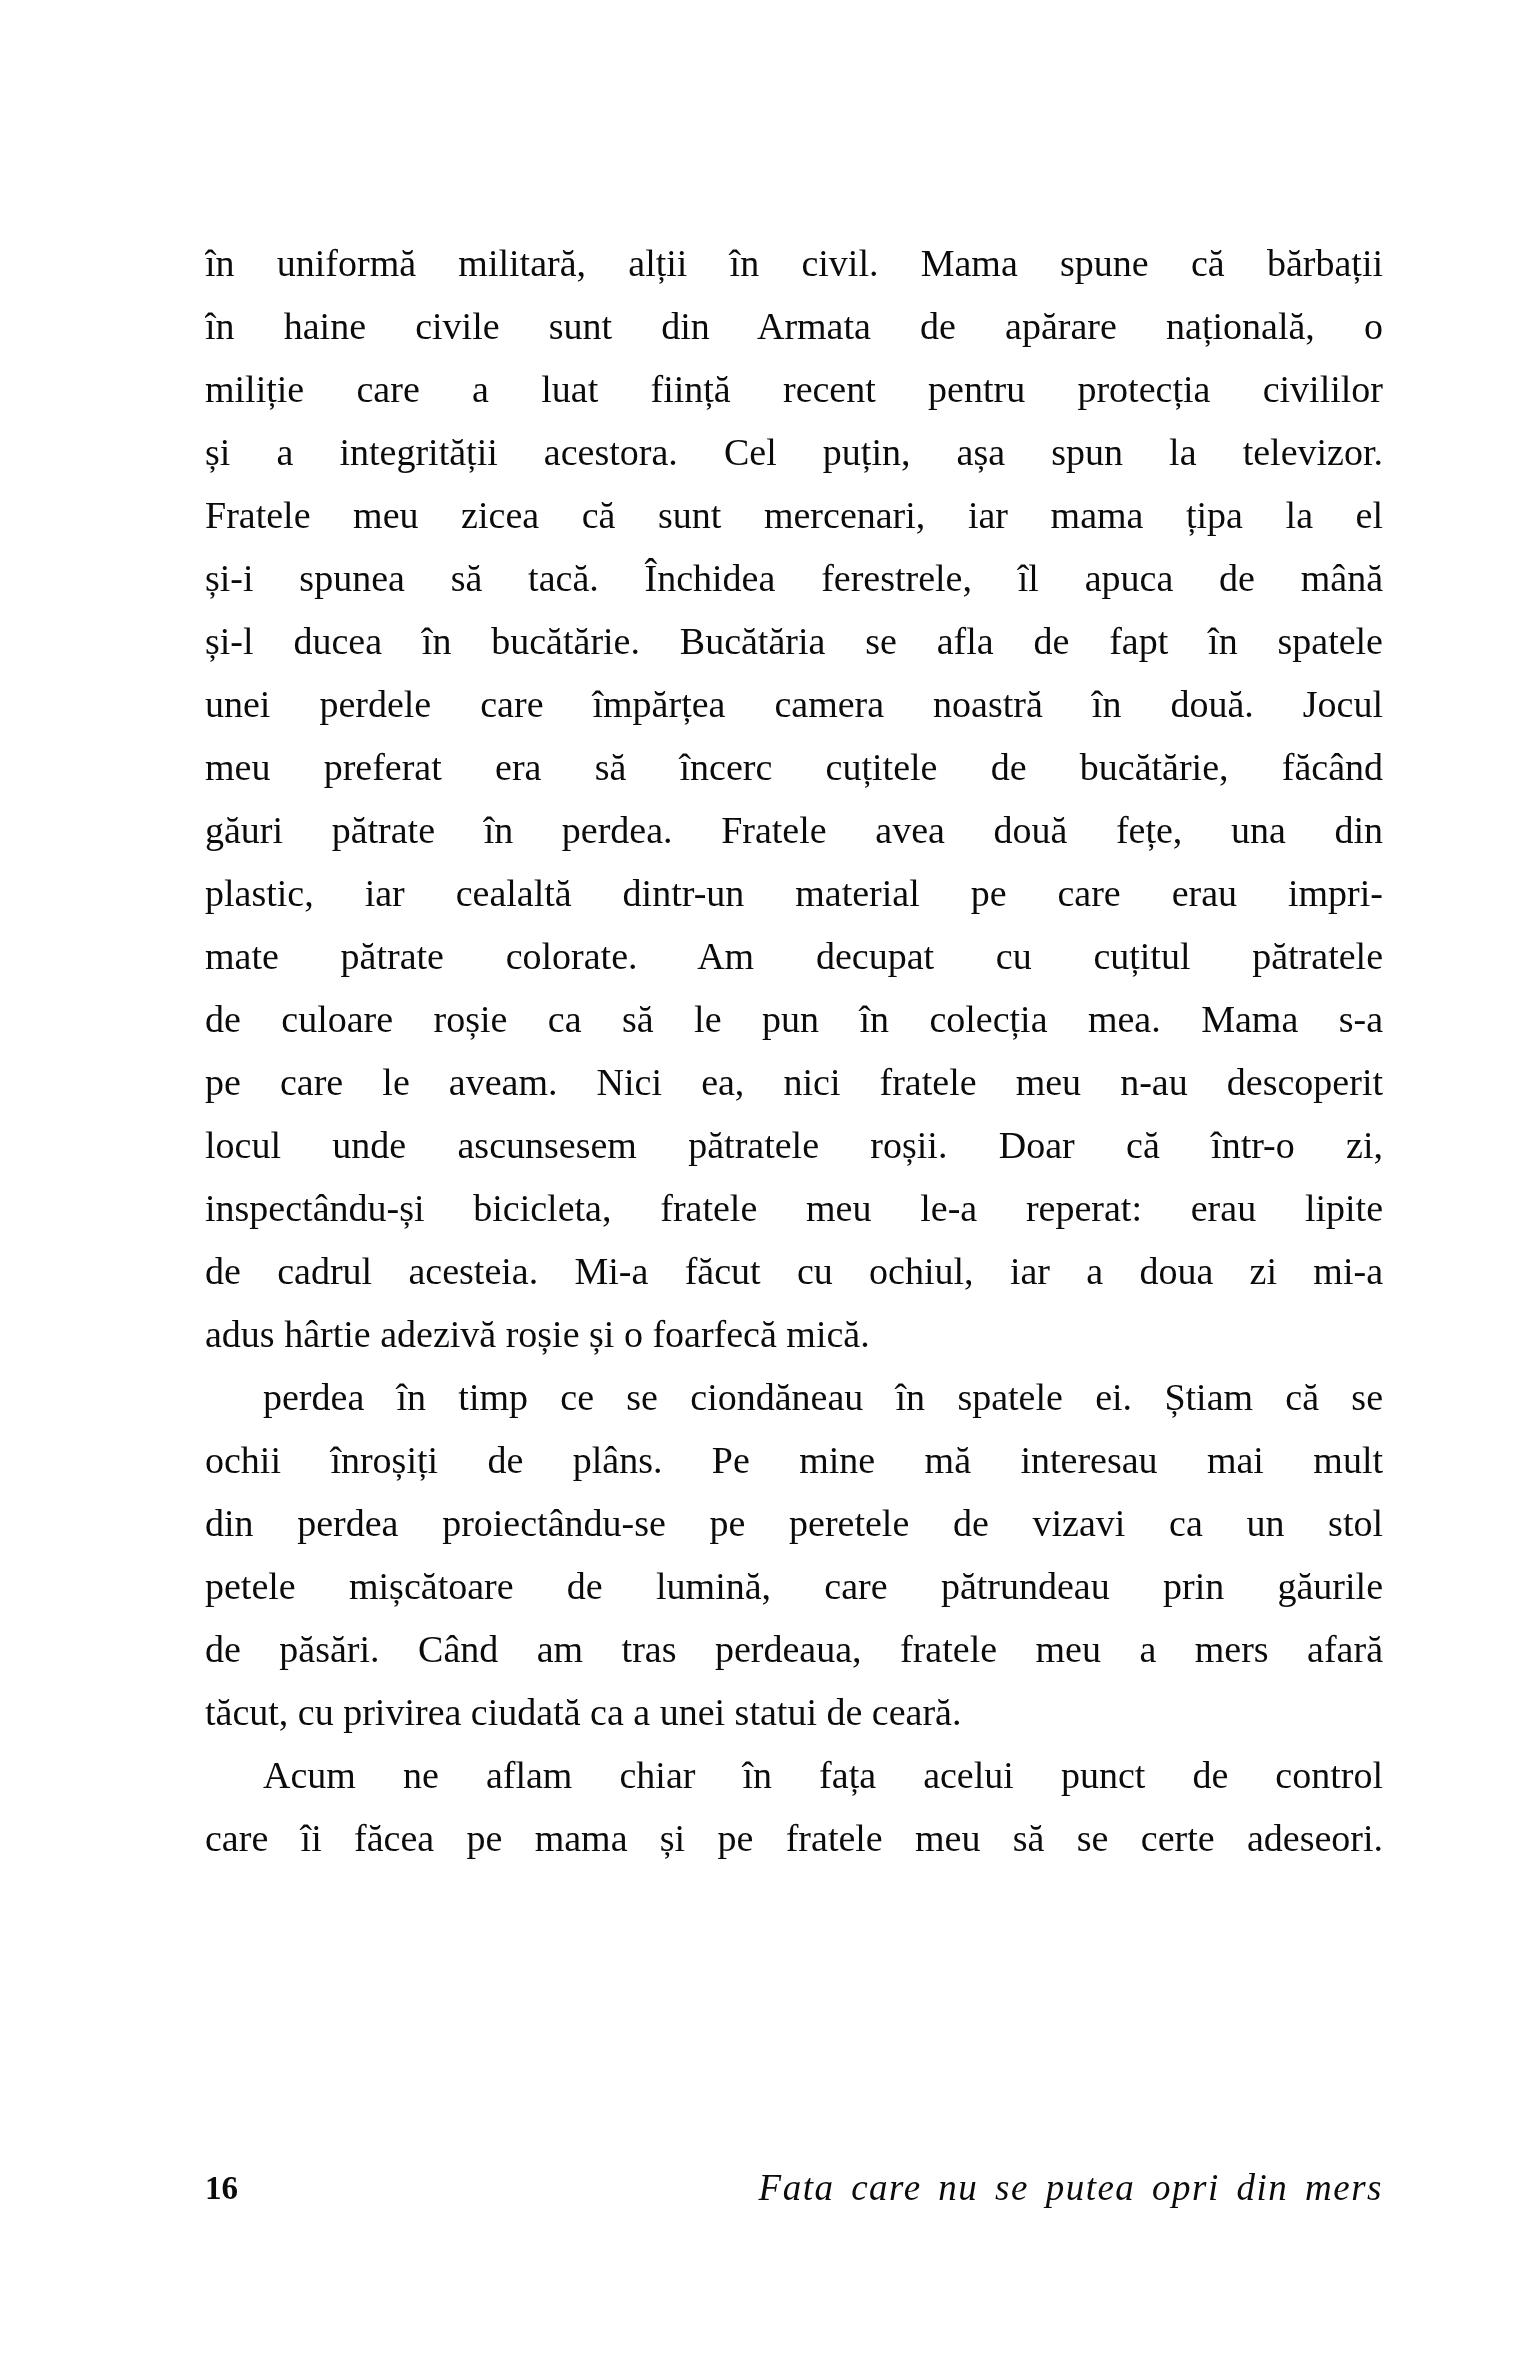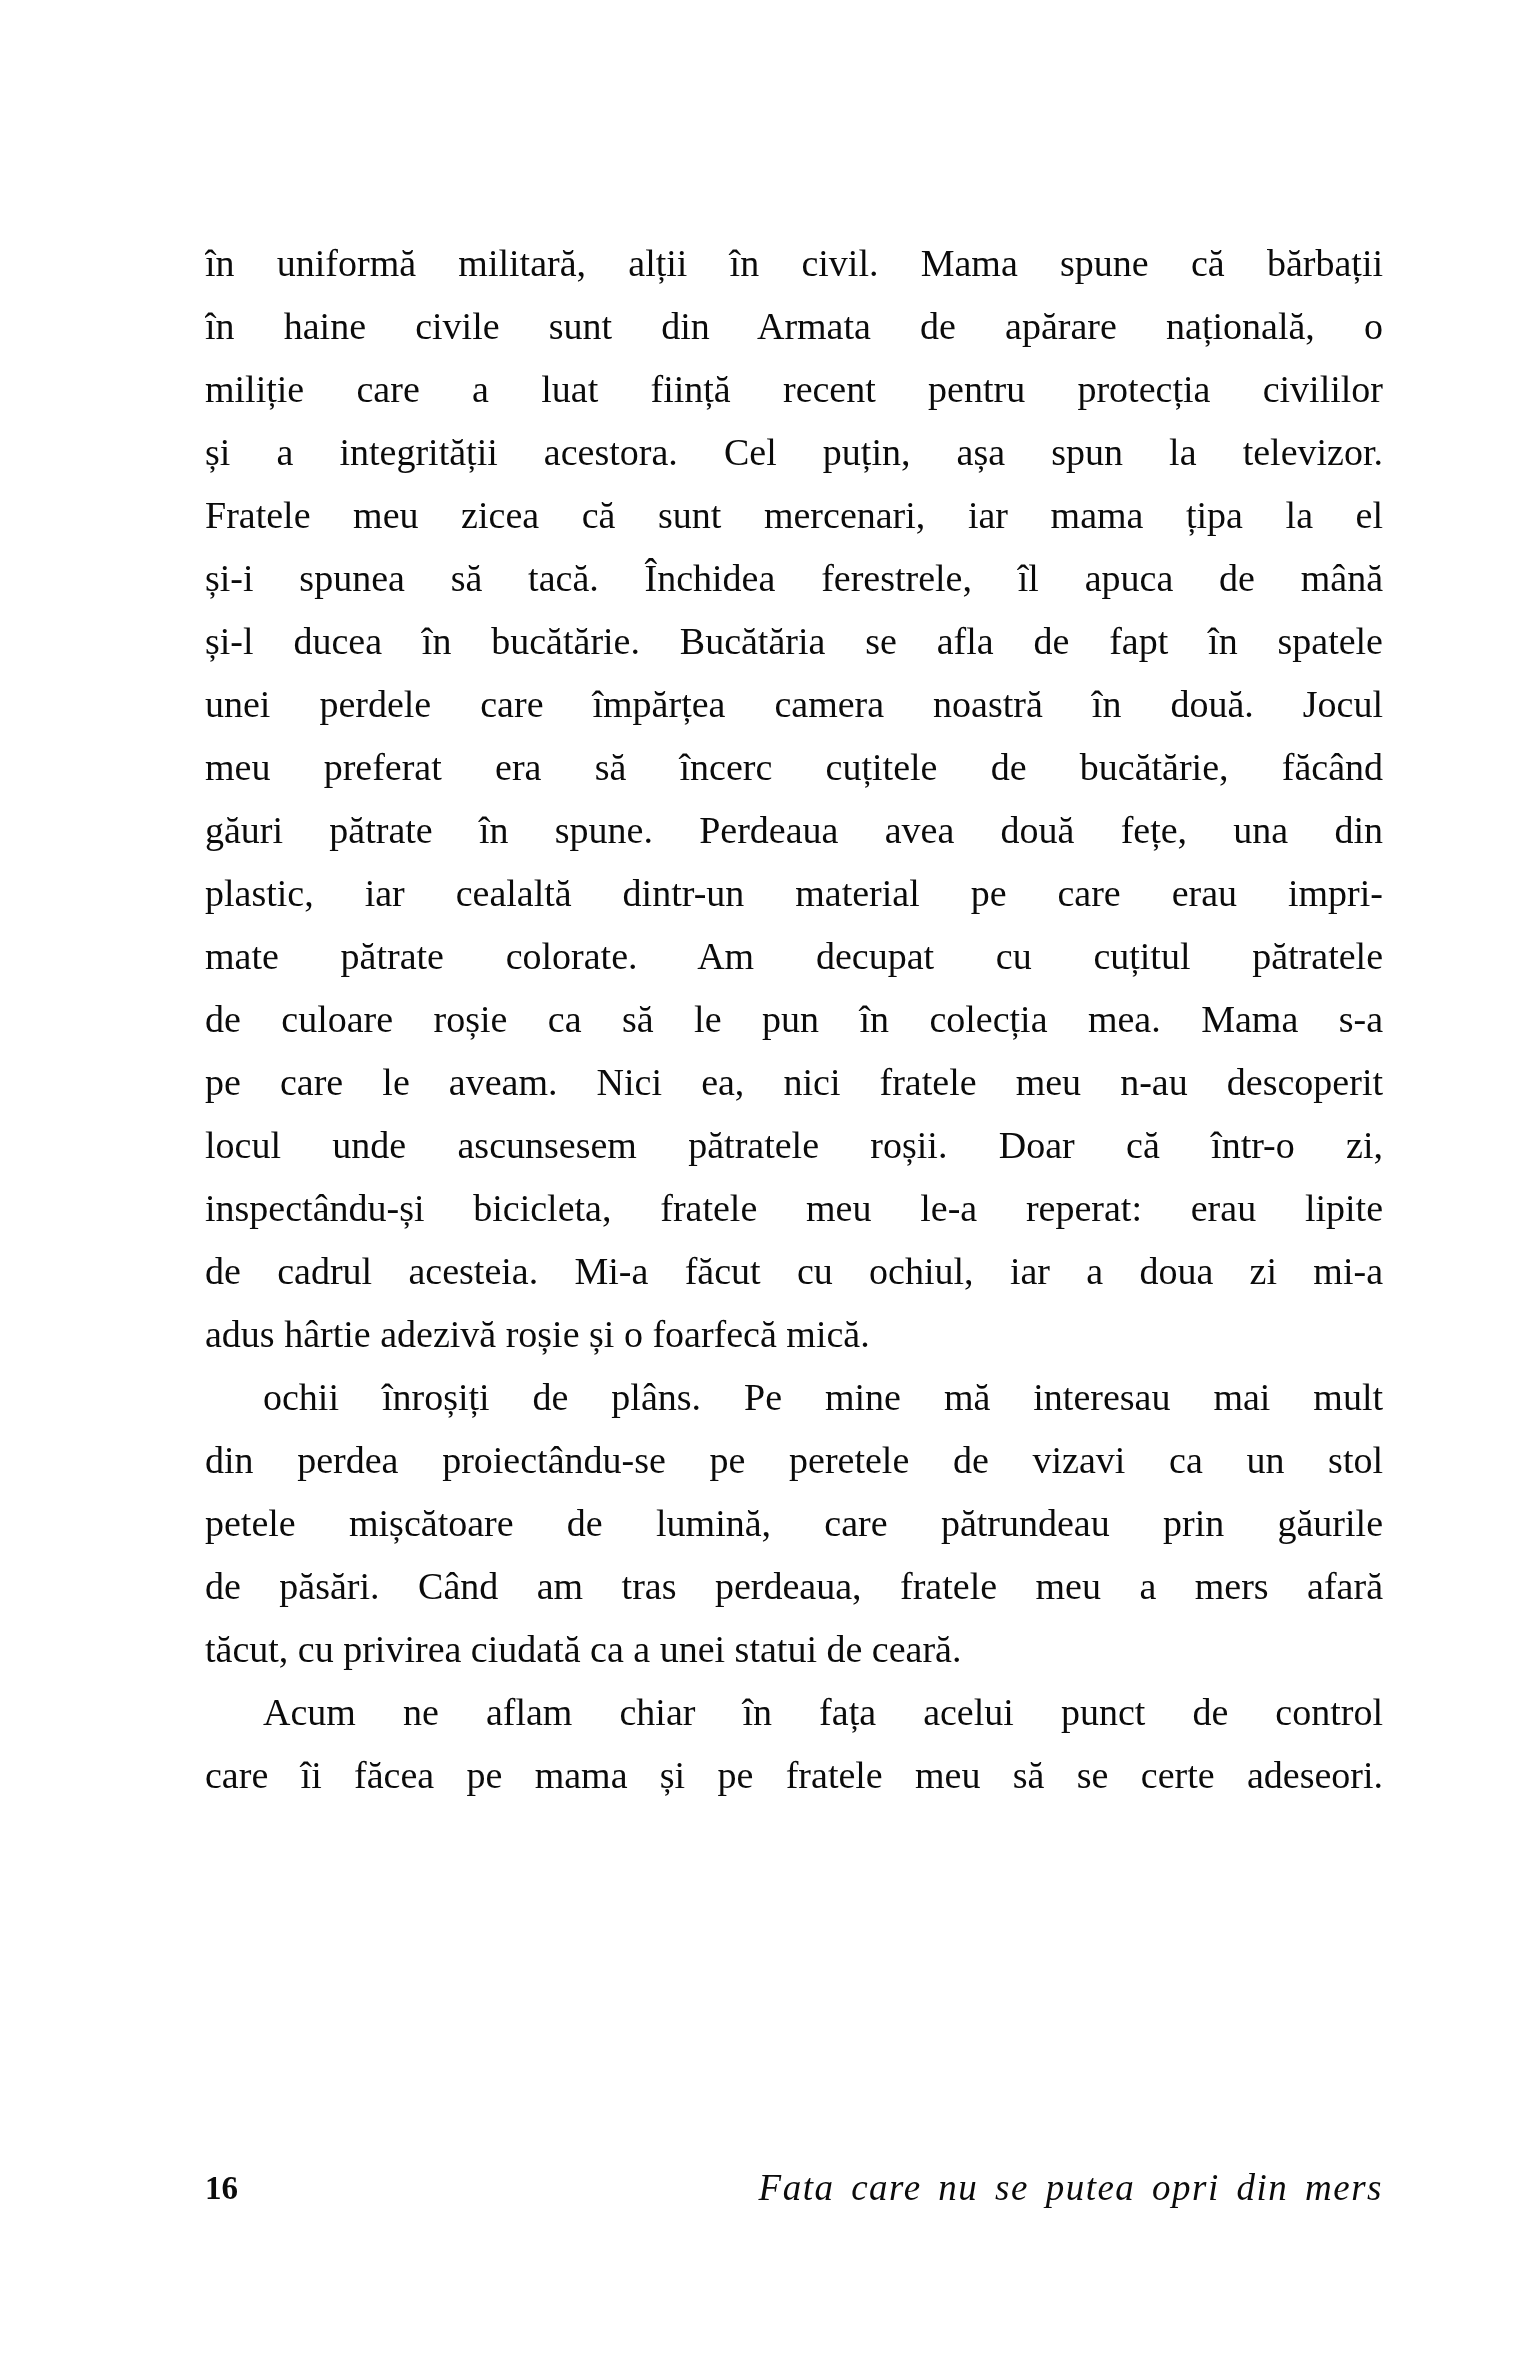--- a/index.html
+++ b/index.html
@@ -68,31 +68,32 @@
       <div class="para">
         <div class="line">în uniformă militară, alții în civil. Mama spune că bărbații</div>
         <div class="line">în haine civile sunt din Armata de apărare națională, o</div>
         <div class="line">miliție care a luat ființă recent pentru protecția civililor</div>
         <div class="line">și a integrității acestora. Cel puțin, așa spun la televizor.</div>
         <div class="line">Fratele meu zicea că sunt mercenari, iar mama țipa la el</div>
         <div class="line">și-i spunea să tacă. Închidea ferestrele, îl apuca de mână</div>
         <div class="line">și-l ducea în bucătărie. Bucătăria se afla de fapt în spatele</div>
         <div class="line">unei perdele care împărțea camera noastră în două. Jocul</div>
         <div class="line">meu preferat era să încerc cuțitele de bucătărie, făcând</div>
-        <div class="line">găuri pătrate în spune. Perdeaua avea două fețe, una din</div>
+        <div class="line">găuri pătrate în perdea. Fratele avea două fețe, una din</div>
         <div class="line">plastic, iar cealaltă dintr-un material pe care erau impri-</div>
         <div class="line">mate pătrate colorate. Am decupat cu cuțitul pătratele</div>
         <div class="line">de culoare roșie ca să le pun în colecția mea. Mama s-a</div>
         <div class="line">pe care le aveam. Nici ea, nici fratele meu n-au descoperit</div>
         <div class="line">locul unde ascunsesem pătratele roșii. Doar că într-o zi,</div>
         <div class="line">inspectându-și bicicleta, fratele meu le-a reperat: erau lipite</div>
         <div class="line">de cadrul acesteia. Mi-a făcut cu ochiul, iar a doua zi mi-a</div>
         <div class="line endline">adus hârtie adezivă roșie și o foarfecă mică.</div>
       </div>
       <div class="para indent">
+        <div class="line">perdea în timp ce se ciondăneau în spatele ei. Știam că se</div>
         <div class="line">ochii înroșiți de plâns. Pe mine mă interesau mai mult</div>
         <div class="line">din perdea proiectându-se pe peretele de vizavi ca un stol</div>
         <div class="line">petele mișcătoare de lumină, care pătrundeau prin găurile</div>
         <div class="line">de păsări. Când am tras perdeaua, fratele meu a mers afară</div>
         <div class="line endline">tăcut, cu privirea ciudată ca a unei statui de ceară.</div>
       </div>
       <div class="para indent">
         <div class="line">Acum ne aflam chiar în fața acelui punct de control</div>
         <div class="line">care îi făcea pe mama și pe fratele meu să se certe adeseori.</div>
       </div>

